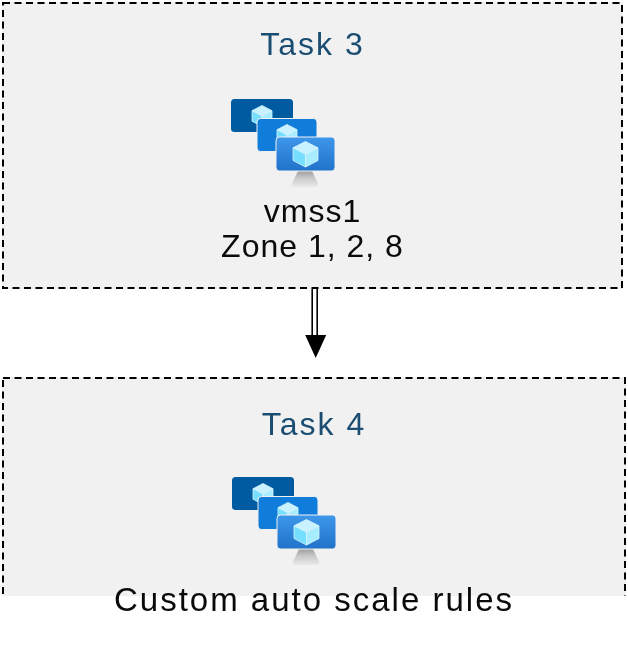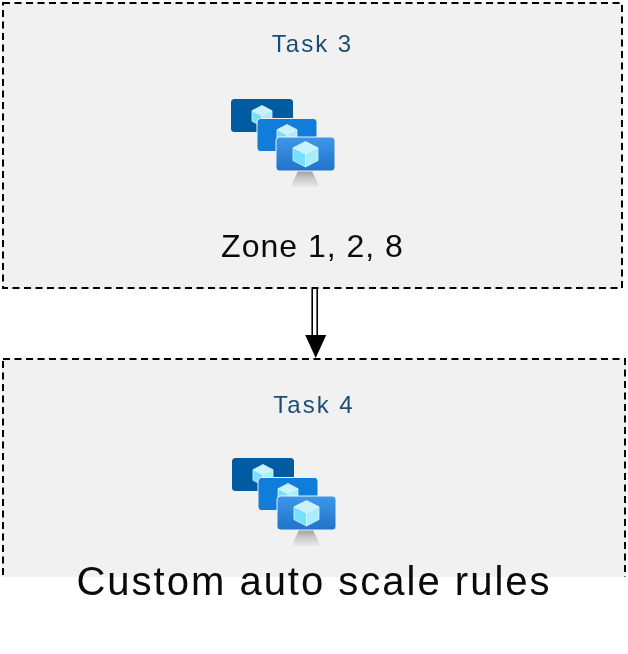--- a/index.html
+++ b/index.html
@@ -15,34 +15,34 @@
     background: #ffffff;
     overflow: hidden;
   }
   .task-box {
     position: absolute;
     left: 2px;
     background: #F1F1F2;
     box-sizing: border-box;
   }
   #task3-box { top: 2px;   width: 621px; height: 287px; }
-  #task4-box { top: 358px; width: 624px; height: 219px; }
+  #task4-box { top: 377px; width: 624px; height: 219px; }
   .border-svg {
     position: absolute;
     left: 0; top: 0;
     width: 100%; height: 100%;
     pointer-events: none;
   }
   .task-title {
     position: absolute;
     left: 0;
     width: 100%;
     text-align: center;
     color: #1B4D72;
-    font-size: 24px;
+    font-size: 32px;
     letter-spacing: 2px;
     line-height: 40px;
     white-space: nowrap;
   }
   #task3-box .task-title { top: 22px; }
   #task4-box .task-title { top: 27px; }
   .icon-wrap {
     position: absolute;
     width: 104px;
     height: 89px;
@@ -55,21 +55,21 @@
     width: 100%;
     text-align: center;
     color: #0A0A0A;
     font-size: 32px;
     letter-spacing: 1px;
     line-height: 35px;
     white-space: nowrap;
   }
   #vmss-name-label  { top: 192px; }
   #zone-label       { top: 227px; }
-  #caption-label    { top: 203px; font-size: 40px; letter-spacing: 2px; line-height: 40px; }
+  #caption-label    { top: 203px; font-size: 33px; letter-spacing: 2px; line-height: 40px; }
   #connector-arrow {
     position: absolute;
     left: 300px;
     top: 289px;
     width: 32px;
     height: 70px;
     z-index: 3;
   }
   .hidden-defs { position: absolute; width: 0; height: 0; overflow: hidden; }
 </style>
@@ -114,20 +114,21 @@
   <div class="task-box" id="task3-box">
     <svg class="border-svg" width="621" height="287">
       <rect x="1" y="1" width="619" height="285" fill="none" stroke="#000000" stroke-width="2" stroke-dasharray="7 4.5"></rect>
     </svg>
     <div class="task-title">Task 3</div>
     <div class="icon-wrap">
       <svg width="104" height="89">
           <use href="#vmss-icon"></use>
         </svg>
     </div>
+    <div class="task-label" id="vmss-name-label">vmss1</div>
     <div class="task-label" id="zone-label">Zone 1, 2, 8</div>
   </div>
 
   <svg id="connector-arrow" viewBox="0 0 32 70">
     <line x1="12.2" y1="0" x2="12.2" y2="50" stroke="#000000" stroke-width="1.6"></line>
     <line x1="17.2" y1="0" x2="17.2" y2="50" stroke="#000000" stroke-width="1.6"></line>
     <polygon points="5.2,46 26.2,46 15.7,69" fill="#000000"></polygon>
   </svg>
 
   <div class="task-box" id="task4-box">

